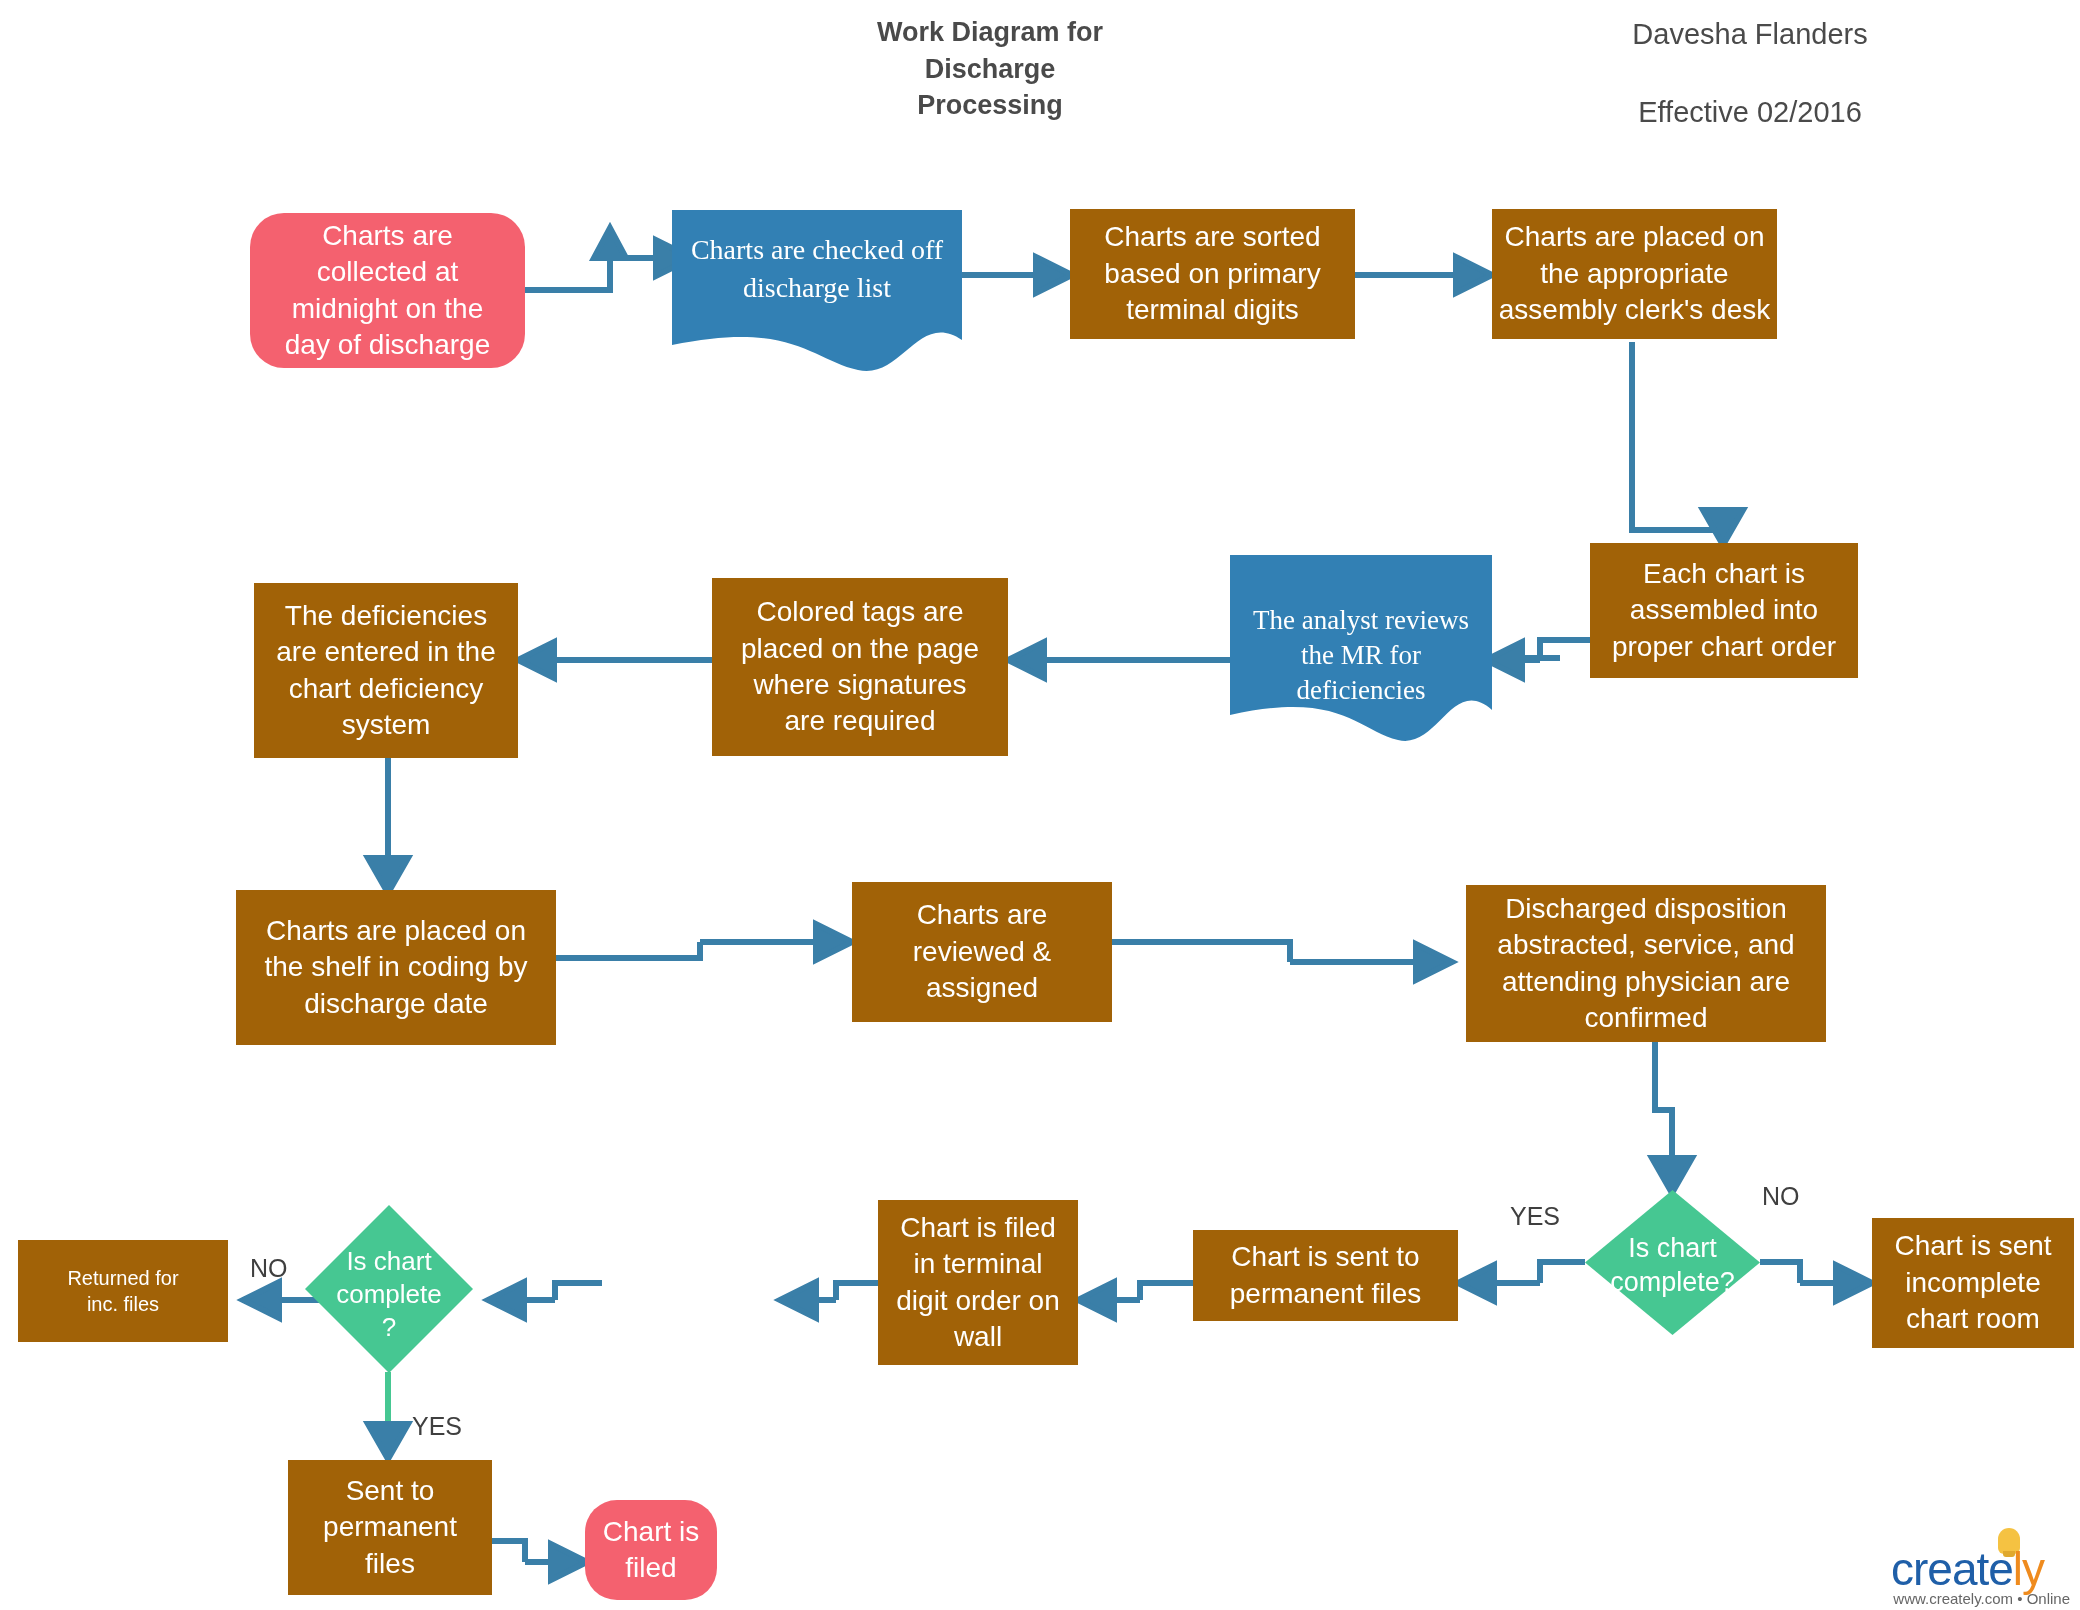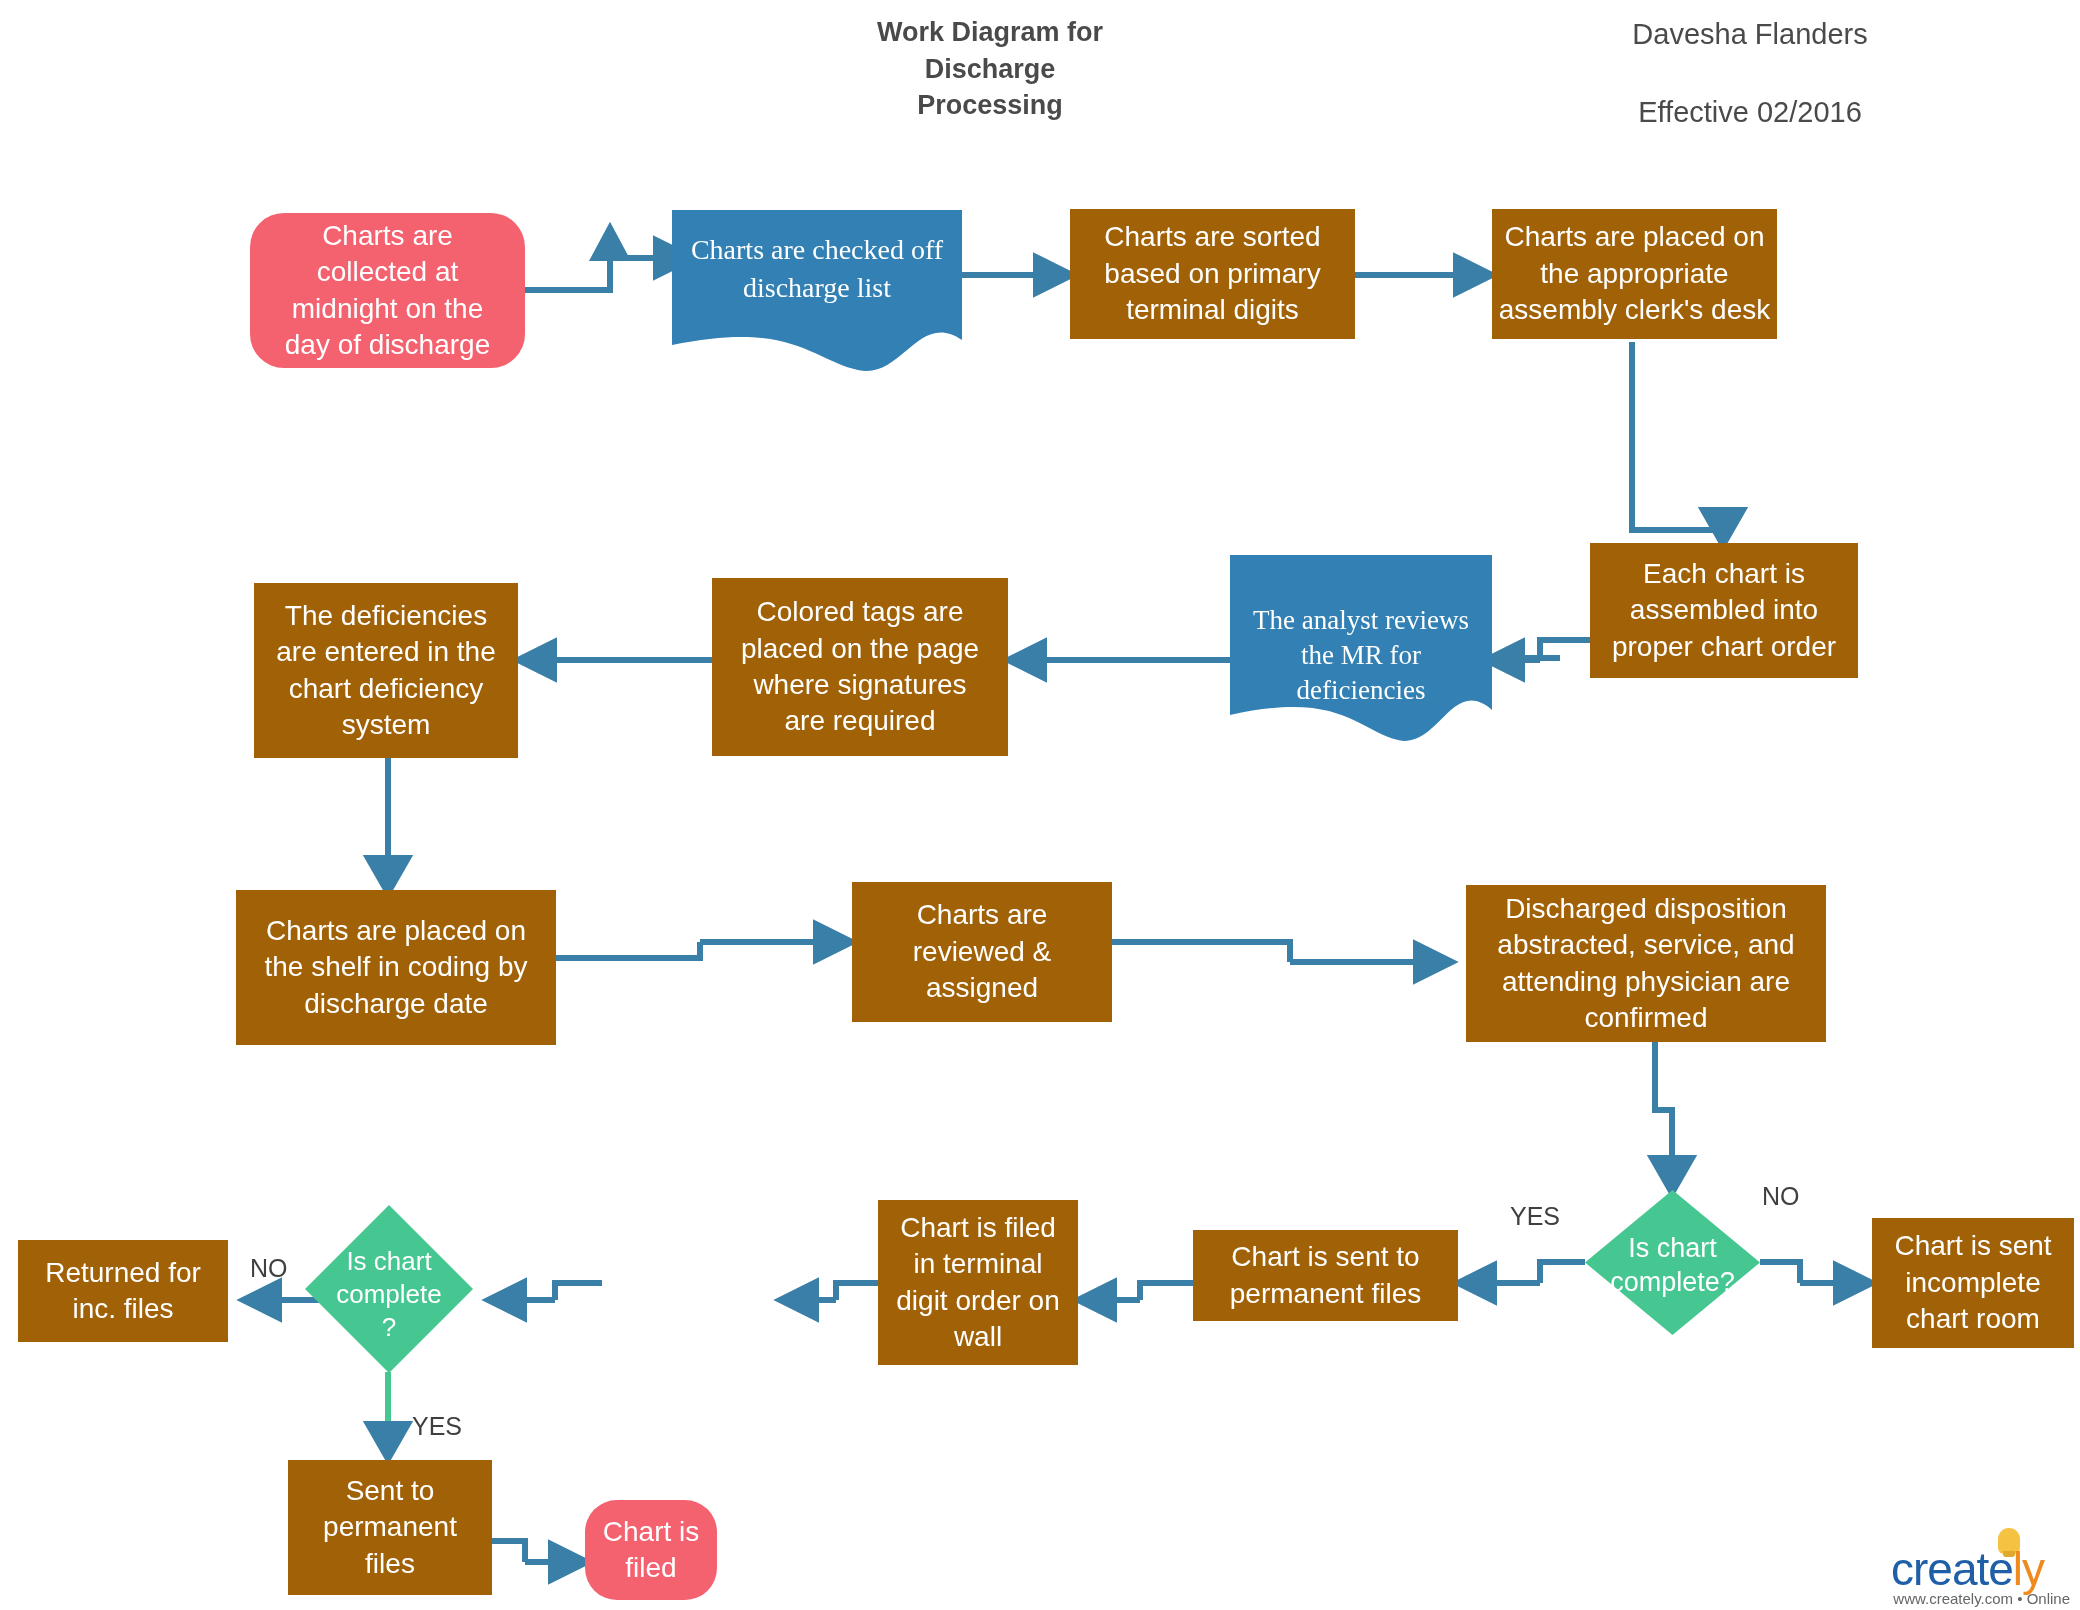--- a/index.html
+++ b/index.html
@@ -238,21 +238,21 @@
 
   <div class="diam" style="left:305px;top:1205px;width:168px;height:168px;">
     <svg width="168" height="168" viewBox="0 0 168 168">
       <polygon points="84,0 168,84 84,168 0,84" fill="#46c792"></polygon>
     </svg>
     <div class="dlabel" style="top:40px;font-size:26px;">Is chart</div>
     <div class="dlabel" style="top:73px;font-size:26px;">complete</div>
     <div class="dlabel" style="top:106px;font-size:26px;">?</div>
   </div>
 
-  <div class="node rect" style="left:18px;top:1240px;width:210px;height:102px;font-size:28px;">
+  <div class="node rect" style="left:18px;top:1240px;width:210px;height:102px;font-size:20px;">
     <span style="white-space:pre-line;">Returned for
 inc. files</span>
   </div>
 
   <div class="node rect" style="left:288px;top:1460px;width:204px;height:135px;font-size:28px;">
     <span style="white-space:pre-line;">Sent to
 permanent
 files</span>
   </div>
 

